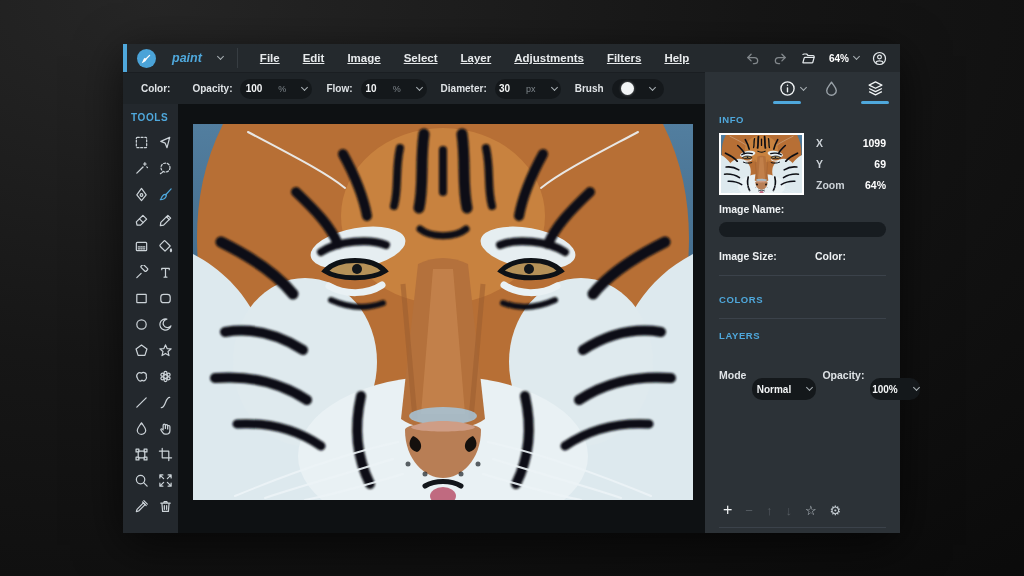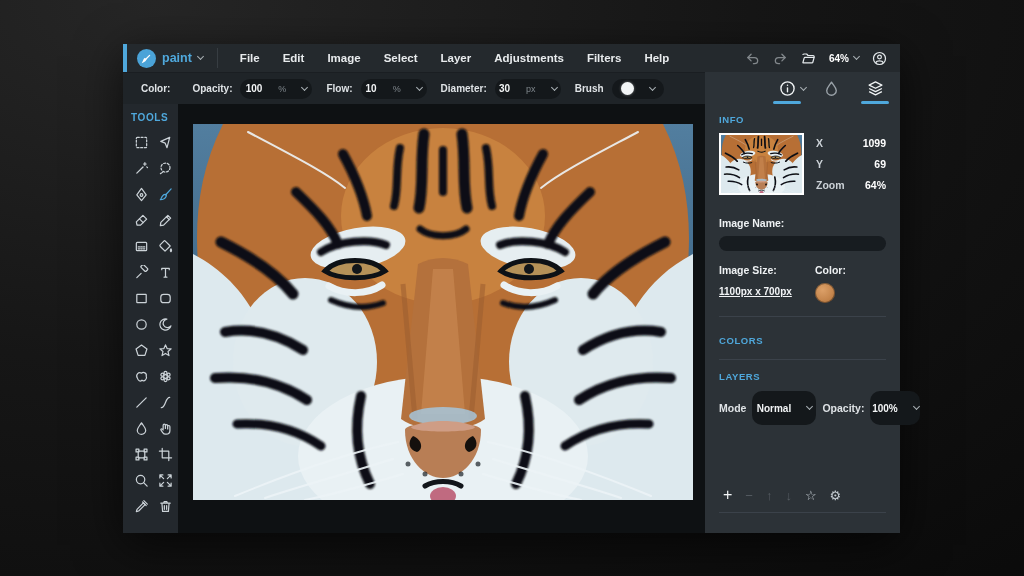--- a/index.html
+++ b/index.html
@@ -11,26 +11,26 @@
     -webkit-font-smoothing:antialiased;
   }
   .app {
     position:absolute; left:123px; top:44px; width:777px; height:489px;
     background:#23282c; box-shadow:0 12px 44px rgba(0,0,0,.65);
     display:flex; flex-direction:column;
   }
   
   .menubar { height:28px; background:#24292d; display:flex; align-items:stretch; position:relative; }
   .accent { width:4px; background:#4fa8dc; }
-  .logo { display:flex; align-items:center; gap:6px; padding:0 14px 0 10px; }
+  .logo { display:flex; align-items:center; gap:16px; padding:0 14px 0 10px;font-style:italic; }
   .logo-circle { width:19px; height:19px; border-radius:50%; background:#4aa3d8; display:flex; align-items:center; justify-content:center; }
   .logo-circle svg { width:11px; height:11px; }
   .logo-text { color:#4fa8dc; font-size:12.5px; font-weight:700; }
   .vdiv { width:1px; background:#373d42; margin:4px 0; }
-  .menus { display:flex; align-items:center; gap:23px; padding-left:22px; }
+  .menus { display:flex; align-items:center; gap:23px; padding-left:22px;text-decoration:underline; }
   .menu-item { font-size:11.5px; font-weight:600; color:#e8ebed; cursor:default; }
   .mb-right { margin-left:auto; display:flex; align-items:center; gap:13px; padding-right:13px; }
   .mb-ic { width:15px; height:15px; }
   .mb-ic.dim { opacity:.55; }
   .zoom-pill { display:flex; align-items:center; gap:5px; font-size:10px; font-weight:700; color:#fff; }
   .chev { width:5px; height:5px; border-right:1.5px solid #aab1b6; border-bottom:1.5px solid #aab1b6; transform:rotate(45deg); display:inline-block; margin-top:-3px; flex:none; }
   
   .main { display:flex; height:461px; }
   .left-col { width:582px; display:flex; flex-direction:column; }
   
@@ -55,41 +55,41 @@
   .tool.active { color:#4fa8dc; }
   .canvas { flex:1; background:#0e1113; position:relative; }
   .tiger-main { position:absolute; left:15px; top:20px; width:500px; height:376px; }
   
   .right-panel { width:195px; background:#2c3237; display:flex; flex-direction:column; }
   .tabs { height:32px; display:flex; justify-content:flex-end; gap:10px; padding:0 8px; }
   .tab { width:34px; display:flex; flex-direction:column; align-items:center; justify-content:center; position:relative; color:#f0f3f4; cursor:pointer; }
   .tab svg { width:17px; height:17px; }
   .tab.inactive { color:#9ba3a9; }
   .tab .underline { position:absolute; bottom:0; width:28px; height:3px; border-radius:2px; background:#4fa8dc; }
-  .panel-body { flex:1; padding:10px 14px 17px 14px; display:flex; flex-direction:column; }
+  .panel-body { flex:1; padding:10px 14px 2px 14px; display:flex; flex-direction:column; }
   .sec-header { color:#4fa8dc; font-size:9.5px; font-weight:700; letter-spacing:.6px; }
   .info-grid { display:flex; gap:12px; margin-top:8px; }
   .thumb-wrap { width:85px; height:62px; background:#fff; padding:2px; flex:none; }
   .thumb-wrap svg { width:100%; height:100%; display:block; }
   .stats { flex:1; display:flex; flex-direction:column; justify-content:space-between; padding:4px 0; }
   .stat-row { display:flex; justify-content:space-between; font-size:10.5px; }
   .stat-label { color:#ccd2d7; font-weight:600; }
   .stat-value { color:#fff; font-weight:700; }
-  .field-label { font-size:10.5px; font-weight:700; color:#eef1f3; margin-top:22px; }
+  .field-label { font-size:10.5px; font-weight:700; color:#eef1f3; margin-top:8px; }
   .name-input { margin-top:7px; width:100%; height:15px; border:none; outline:none; border-radius:8px; background:#171c20; color:#e6e9eb; font-size:10px; padding:0 8px; }
   .two-col { display:flex; margin-top:13px; }
   .two-col .col1 { width:96px; }
   .size-link { font-size:10px; font-weight:700; color:#f2f4f6; text-decoration:underline; cursor:pointer; display:inline-block; margin-top:10px; }
   .swatch-lg { width:20px; height:20px; border-radius:50%; margin-top:7px;
     background: radial-gradient(circle at 38% 34%, #dca068 0%, #c6874e 55%, #a96c38 100%);
     box-shadow: inset 0 0 0 1px rgba(0,0,0,.35); cursor:pointer; }
   .divider { height:1px; background:#3b424a; margin-top:13px; }
   .mode-row { display:flex; align-items:center; gap:6px; margin-top:9px; }
   .mode-row .tb-label { font-size:10.5px; }
-  .pill.sm { height:34px; margin-right:0; }
+  .pill.sm { height:22px; margin-right:0;margin-top:28px; }
   .layers-list { margin-top:10px; }
   .layer-row { height:30px; background:#141a1f; display:flex; align-items:center; gap:9px; padding:0 8px; cursor:pointer; }
   .eye { width:16px; height:16px; color:#e8ecee; flex:none; }
   .layer-thumb { width:36px; height:25px; background:#fff; padding:1.5px; flex:none; }
   .layer-thumb svg { width:100%; height:100%; display:block; }
   .layer-name { font-size:10.5px; font-weight:600; color:#f0f3f5; }
   .actions-block { margin-top:auto; }
   .actions { display:flex; align-items:center; gap:13px; padding:0 4px 9px 4px; }
   .act { font-size:13px; color:#c3cbd1; cursor:pointer; line-height:1; }
   .act.disabled { color:#565d63; cursor:default; }
@@ -509,26 +509,20 @@
             </div>
         </div>
 
         <div class="field-label">Image Name:</div>
         <input class="name-input" value="" style="">
 
         <div class="two-col">
           <div class="col1 field-label" style="margin-top:0">Image Size:</div>
           <div class="field-label" style="margin-top:0">Color:</div>
         </div>
-        <div class="two-col" style="margin-top:0">
-          <div class="col1"><span class="size-link">1100px x 700px</span></div>
-          <div>
-              <span class="swatch-lg" style="display:block"></span>
-            </div>
-        </div>
 
         <div class="divider"></div>
         <div class="sec-header" style="margin-top:18px">COLORS</div>
         <div class="divider"></div>
         <div class="sec-header" style="margin-top:11px">LAYERS</div>
 
         <div class="mode-row">
           <span class="tb-label">Mode</span>
           <span class="pill sm" style="width:64px">
               <span class="pv">Normal</span>

